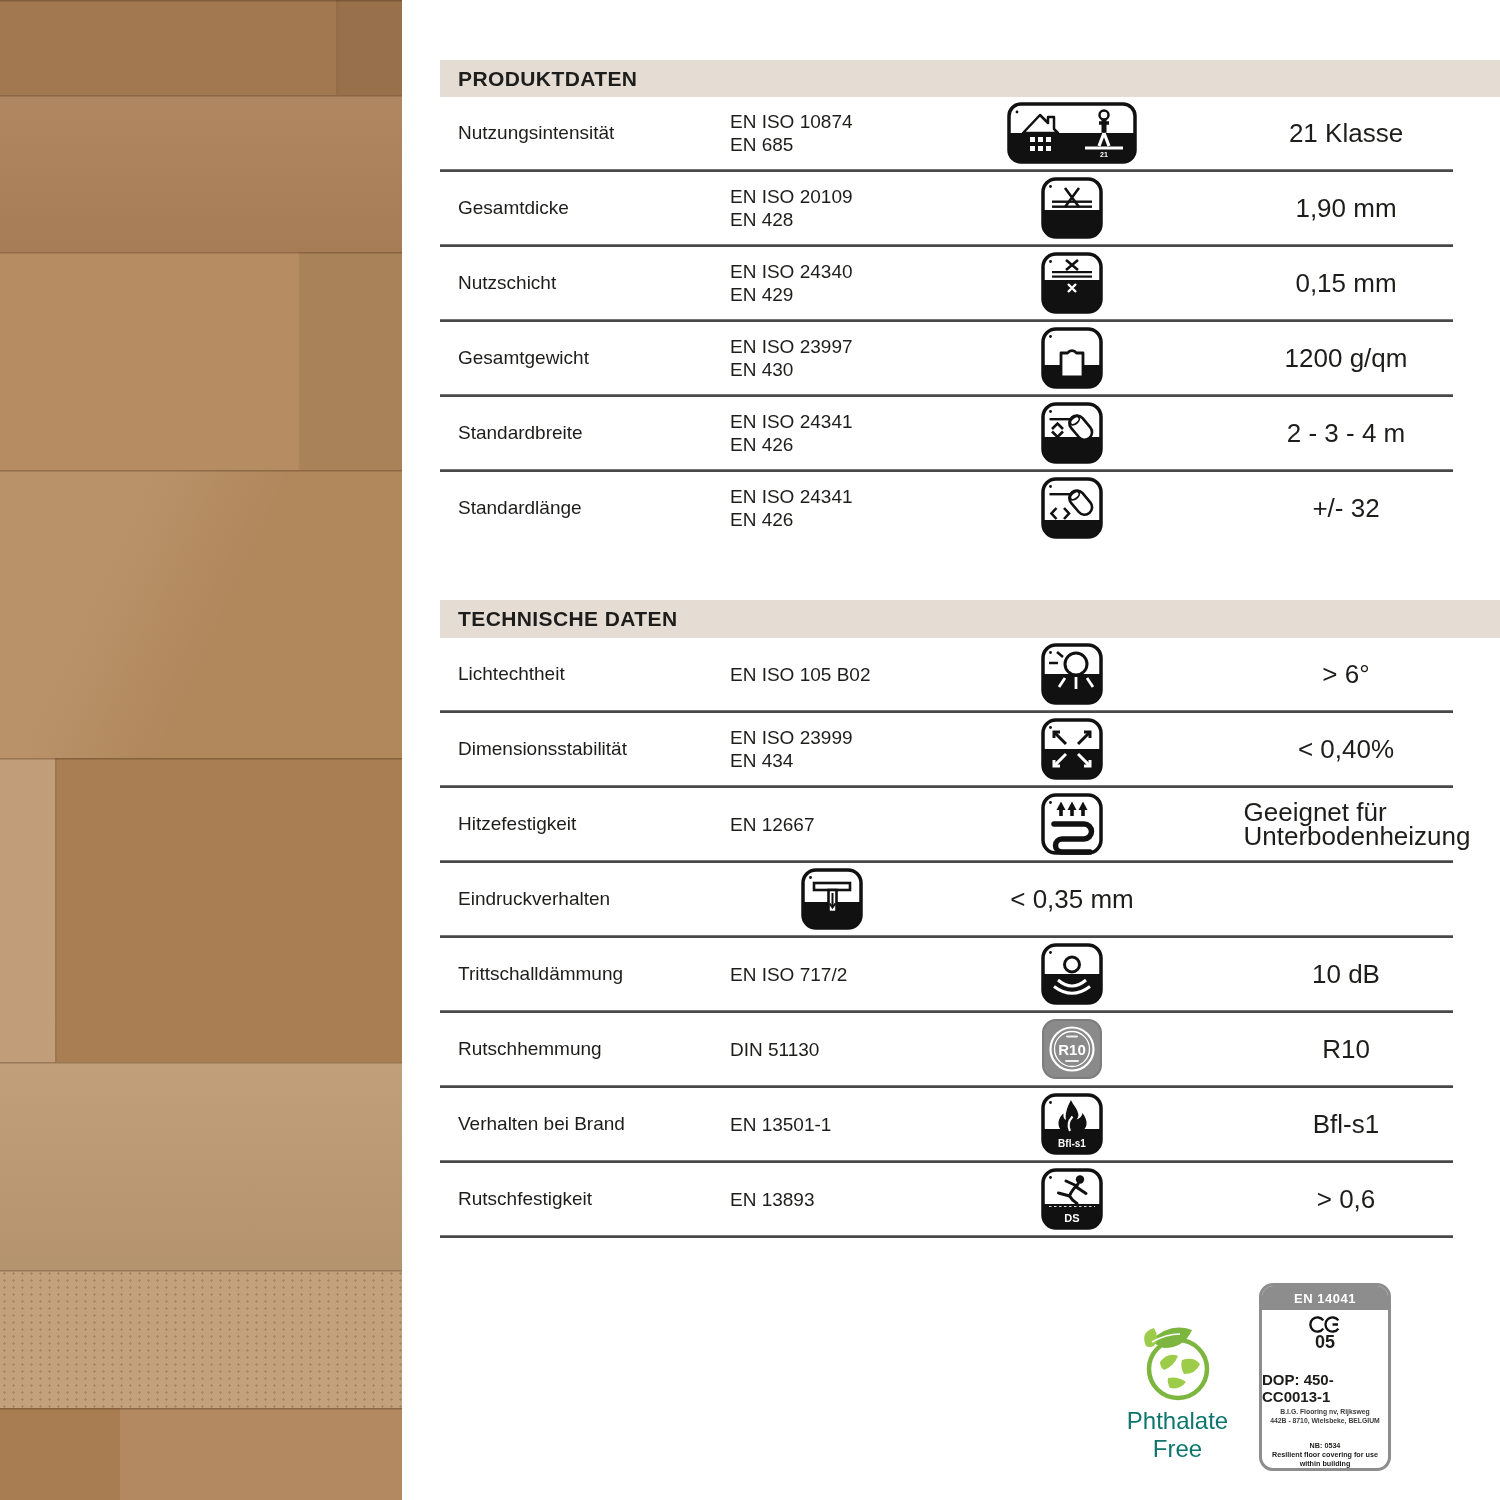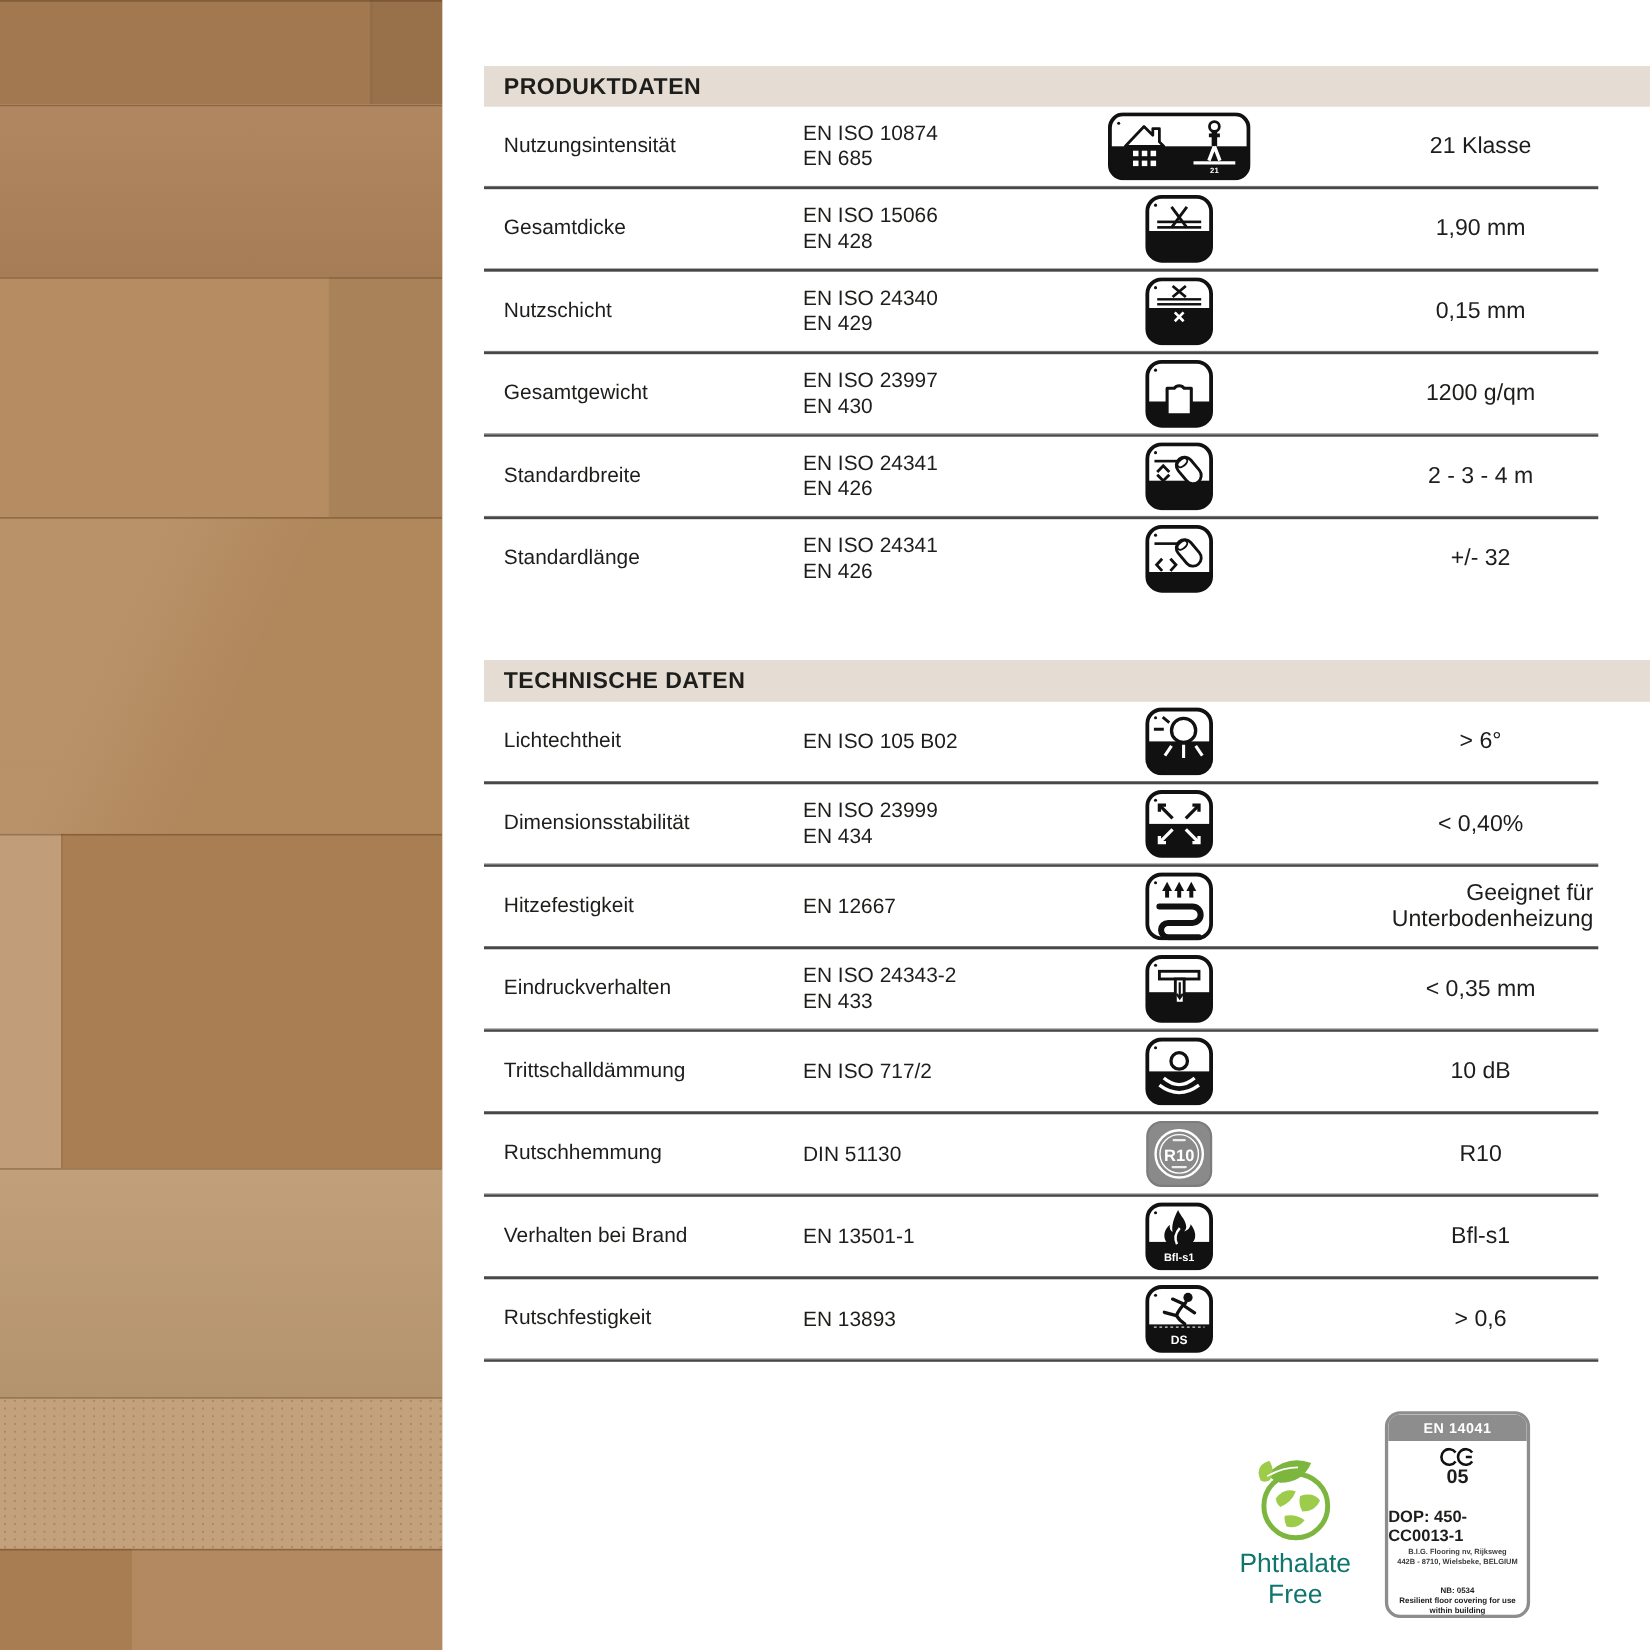--- a/index.html
+++ b/index.html
@@ -23,21 +23,21 @@
   .content{position:absolute;left:440px;top:0;width:1060px;}
   .bar{height:37px;background:#e5dcd3;display:flex;align-items:center;padding-left:18px;box-sizing:border-box;}
   .bar.first{margin-top:60px;}
   .bar.second{margin-top:56px;height:38px;}
   .bar .title{font-size:21px;font-weight:bold;letter-spacing:.4px;}
 
   .row{display:grid;grid-template-columns:272px 240px 240px 1fr;align-items:center;min-height:72px;}
   .cell.label{padding-left:18px;font-size:19px;}
   .cell.std{padding-left:18px;font-size:19px;line-height:23px;}
   .cell.icell{display:flex;justify-content:center;align-items:center;}
-  .cell.val{display:flex;justify-content:center;text-align:right;font-size:21px;line-height:24px;}
+  .cell.val{display:flex;justify-content:center;text-align:left;font-size:26px;line-height:24px;}
   .cell.val span{max-width:205px;display:inline-block;}
   .sep{width:1013px;height:3px;background:linear-gradient(to bottom,#767676 0 1px,#484848 1px);}
 
   
   .badges{position:relative;height:262px;}
   .phthalate{position:absolute;left:660px;top:80px;width:155px;text-align:center;}
   .ph-label{font-size:24px;color:#0f766e;margin-top:1px;}
   .ce{position:absolute;left:819px;top:45px;width:132px;height:188px;border:3px solid #8d8d8d;
       border-radius:14px;box-sizing:border-box;overflow:hidden;background:#fff;
       display:flex;flex-direction:column;align-items:center;}
@@ -108,21 +108,21 @@
       </div>
       <div class="cell val">
           <span>21 Klasse</span>
         </div>
     </div>
     <div class="sep"></div>
 
     <div class="row">
       <div class="cell label">Gesamtdicke</div>
       <div class="cell std">
-        <div>EN ISO 15066</div>
+        <div>EN ISO 20109</div>
         <div>EN 428</div>
       </div>
       <div class="cell icell">
         <svg width="62" height="62" viewBox="0 0 62 62">
           <defs>
               <clipPath id="cp2">
                 <rect x="2" y="2" width="58" height="58" rx="13"></rect>
               </clipPath>
             </defs>
           <rect x="2" y="2" width="58" height="58" rx="13" fill="#fff" stroke="#111" stroke-width="3.5"></rect>
@@ -352,24 +352,20 @@
         </svg>
       </div>
       <div class="cell val">
           <span>Geeignet für Unterbodenheizung</span>
         </div>
     </div>
     <div class="sep"></div>
 
     <div class="row">
       <div class="cell label">Eindruckverhalten</div>
-      <div class="cell std">
-        <div>EN ISO 24343-2</div>
-        <div>EN 433</div>
-      </div>
       <div class="cell icell">
         <svg width="62" height="62" viewBox="0 0 62 62">
           <defs>
               <clipPath id="cp10">
                 <rect x="2" y="2" width="58" height="58" rx="13"></rect>
               </clipPath>
             </defs>
           <rect x="2" y="2" width="58" height="58" rx="13" fill="#fff" stroke="#111" stroke-width="3.5"></rect>
           <g clip-path="url(#cp10)">
             <rect x="2" y="34" width="58" height="26" fill="#111"></rect>

